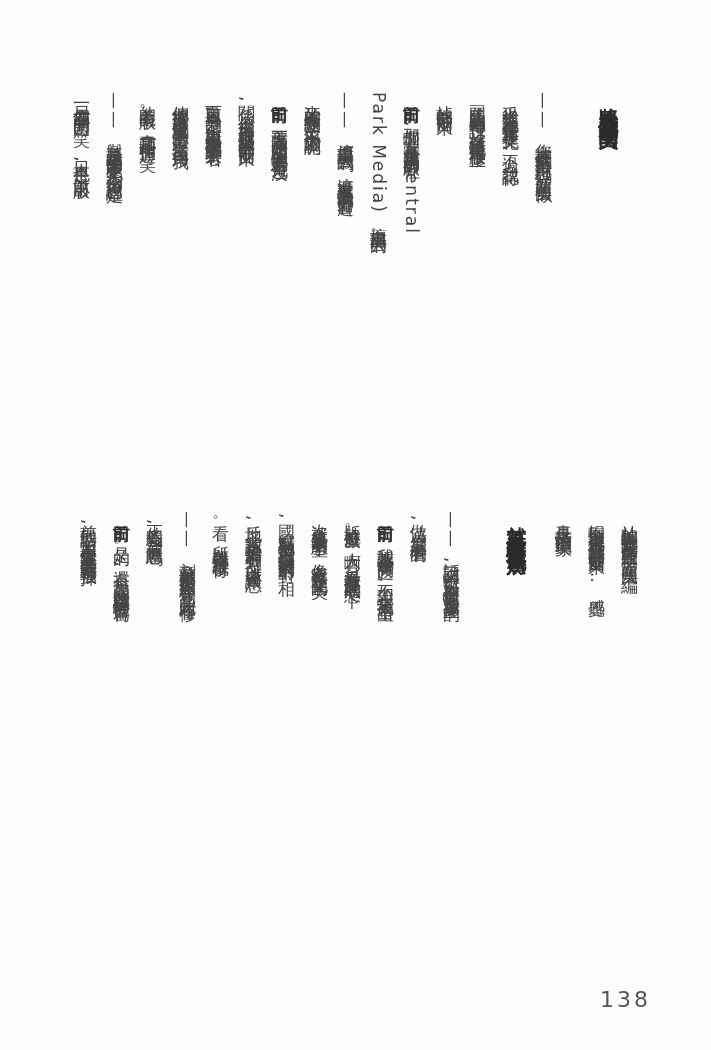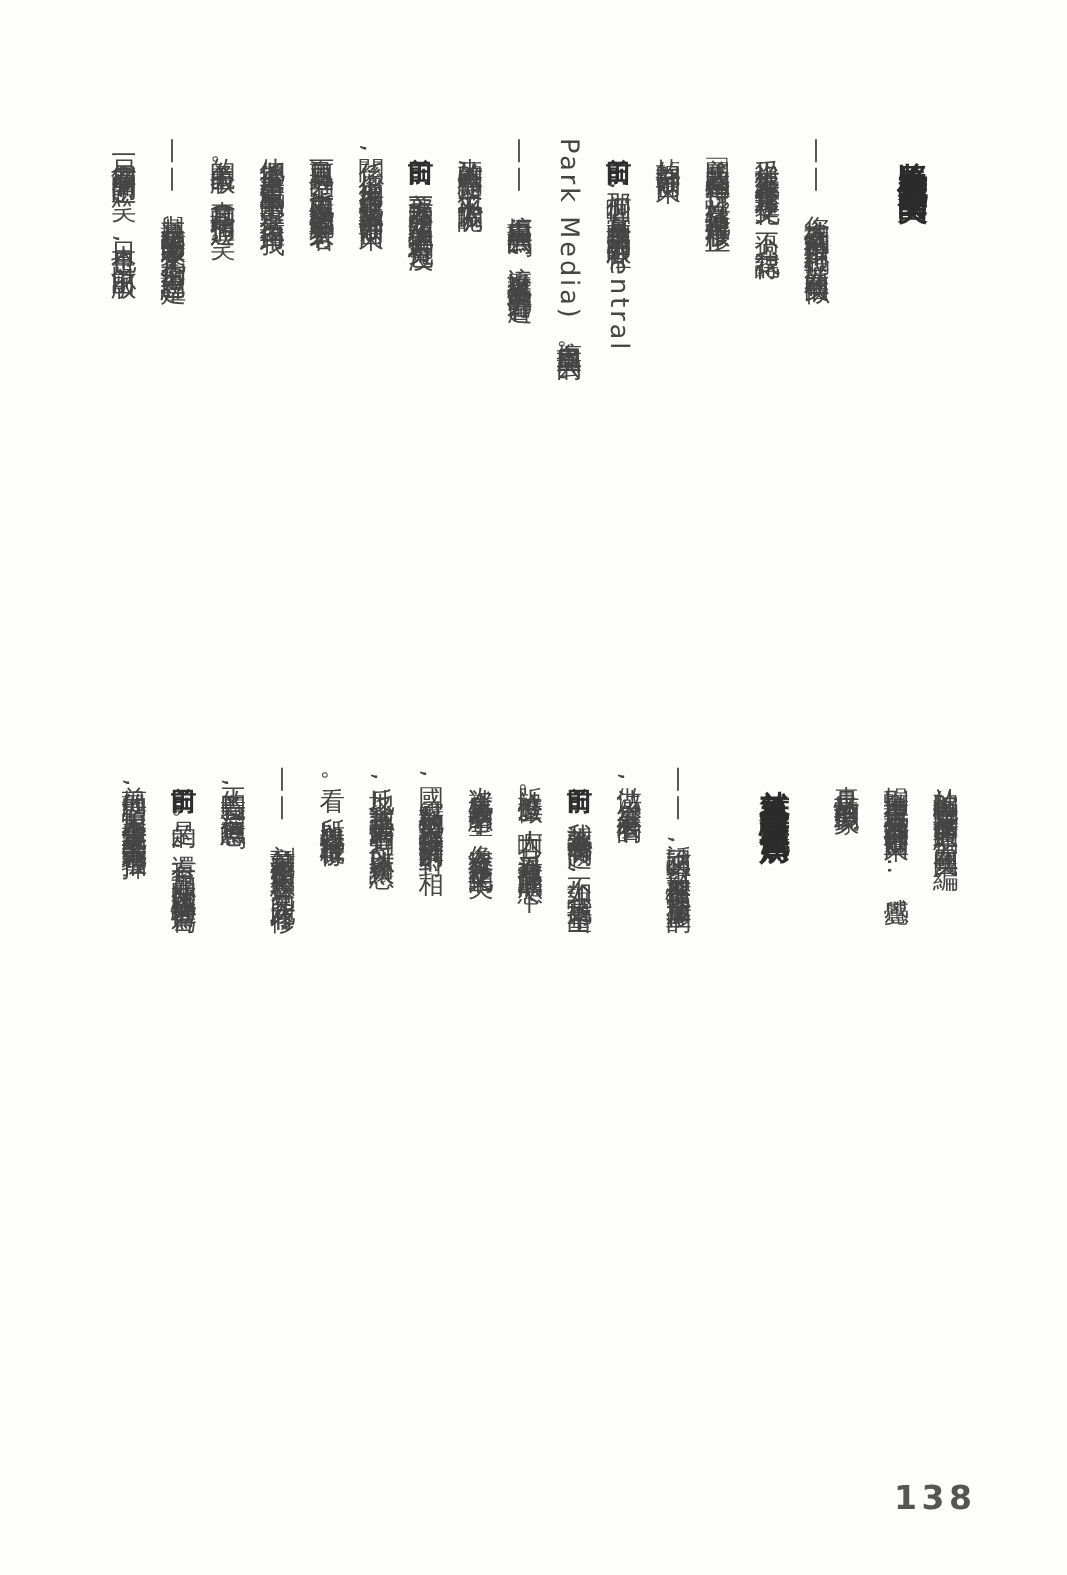--- a/index.html
+++ b/index.html
@@ -44,21 +44,21 @@
     color: #2c2c2c;
     white-space: nowrap;
   }
   
   #top-block .vheading    { margin-block-end: 36px; }
   #bottom-block .vheading { margin-block-start: 17px; margin-block-end: 36px; }
   .page-number {
     position: absolute;
     top: 987px; right: 60px;
     font-size: 22px;
-    font-weight: 700;
+    font-weight: 400;
     letter-spacing: 3px;
     color: #555555;
   }
 </style>
 </head>
 <body>
 
 <div class="page">
 
   <section class="vblock" id="top-block">

